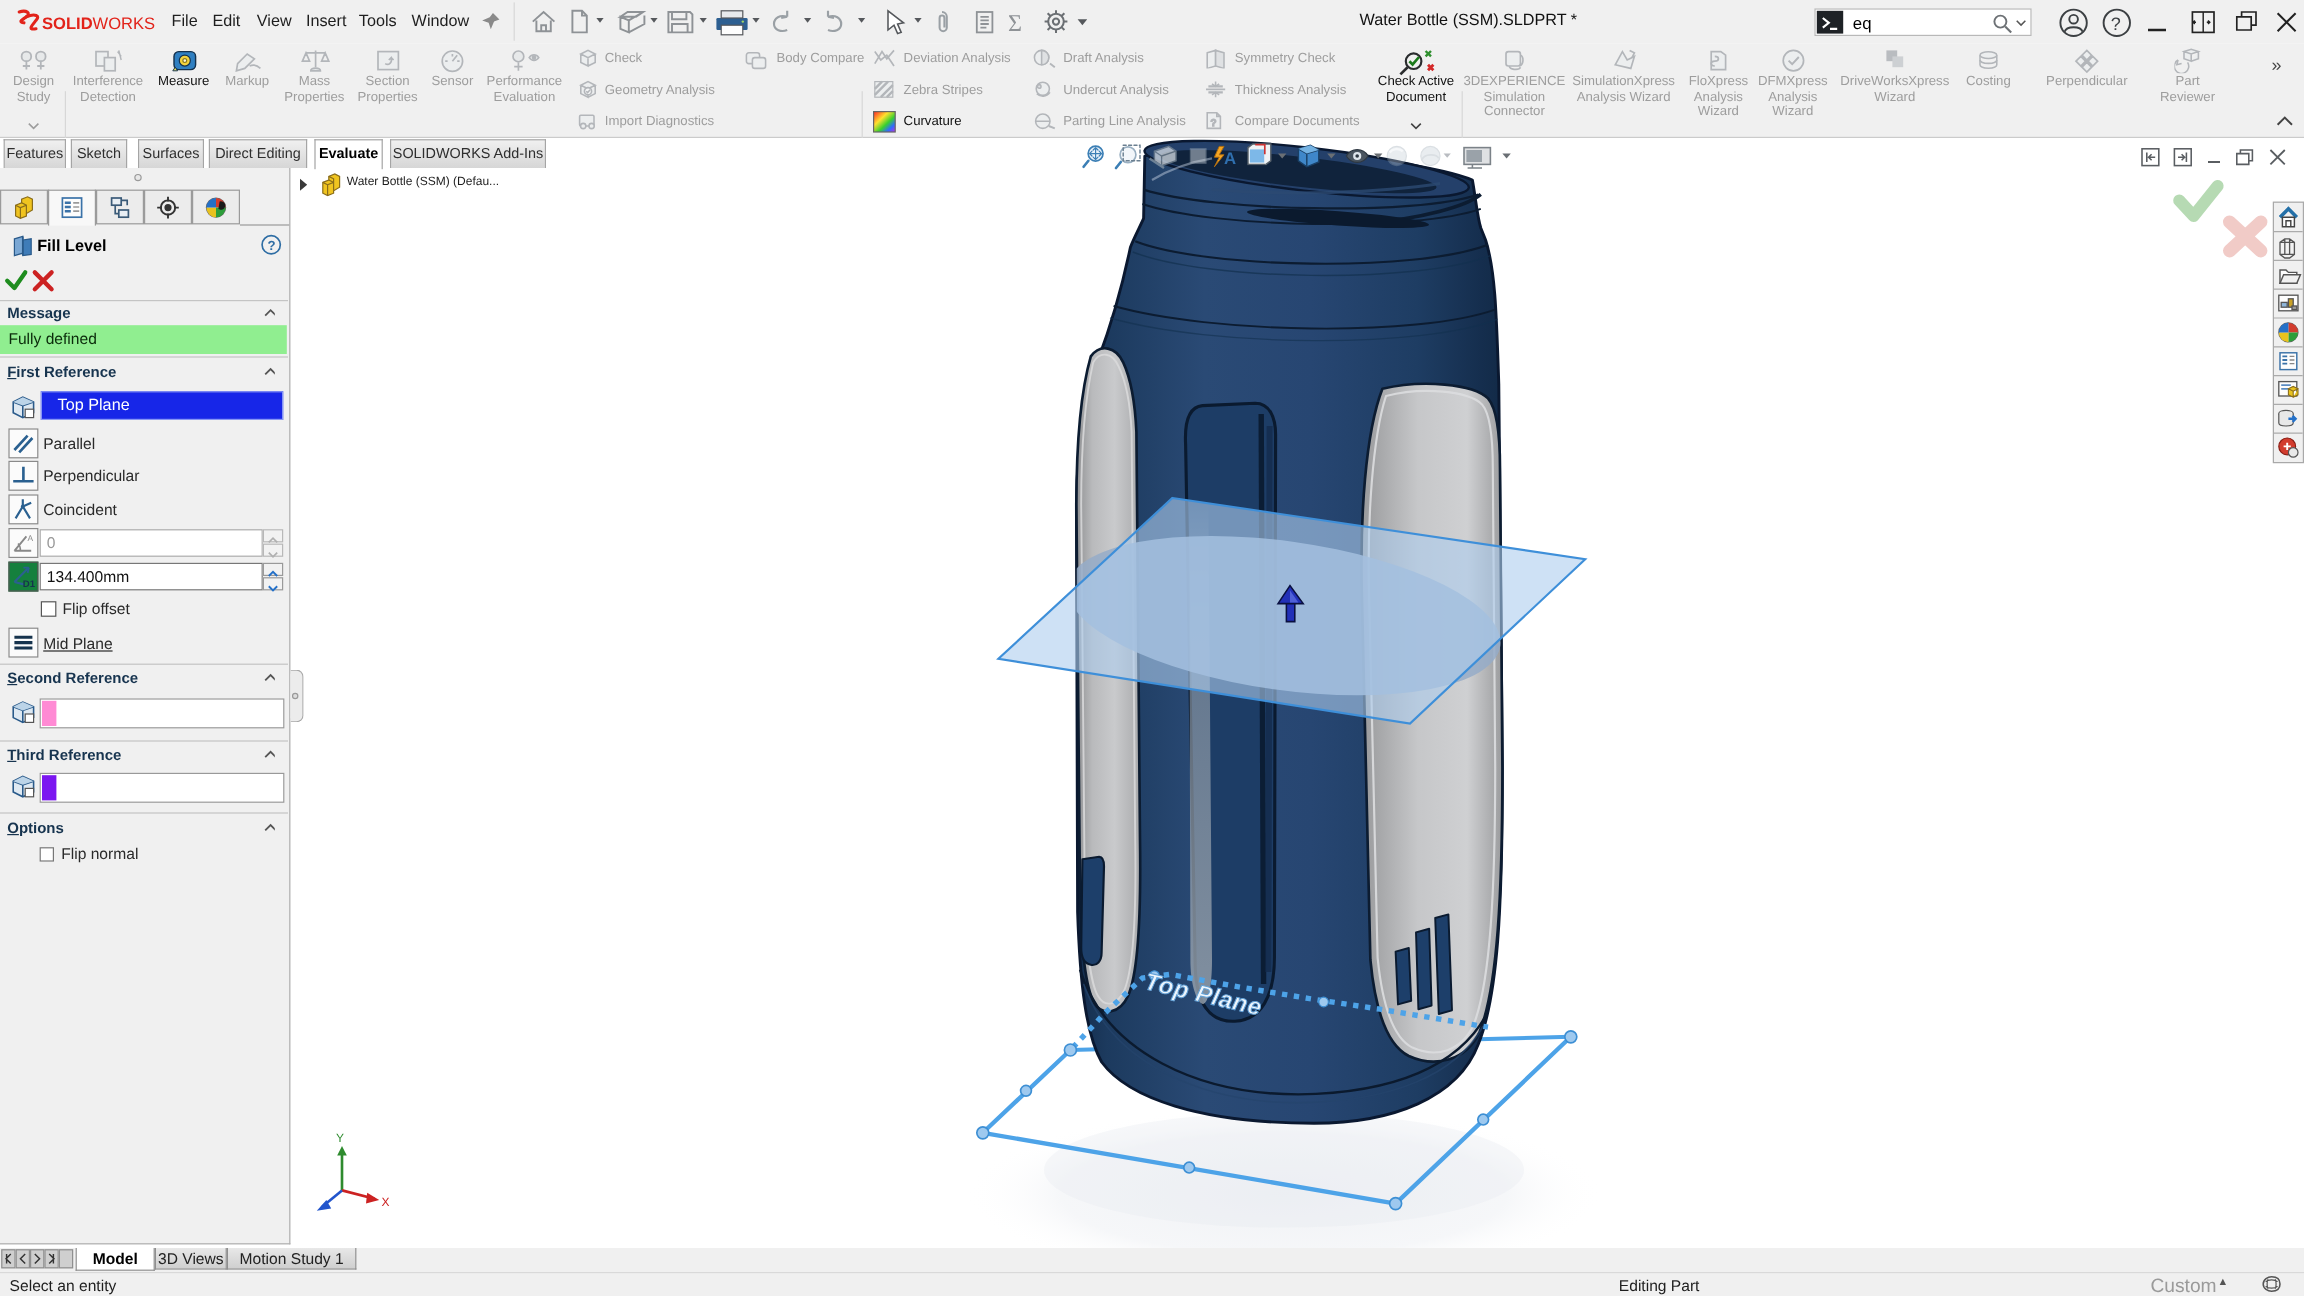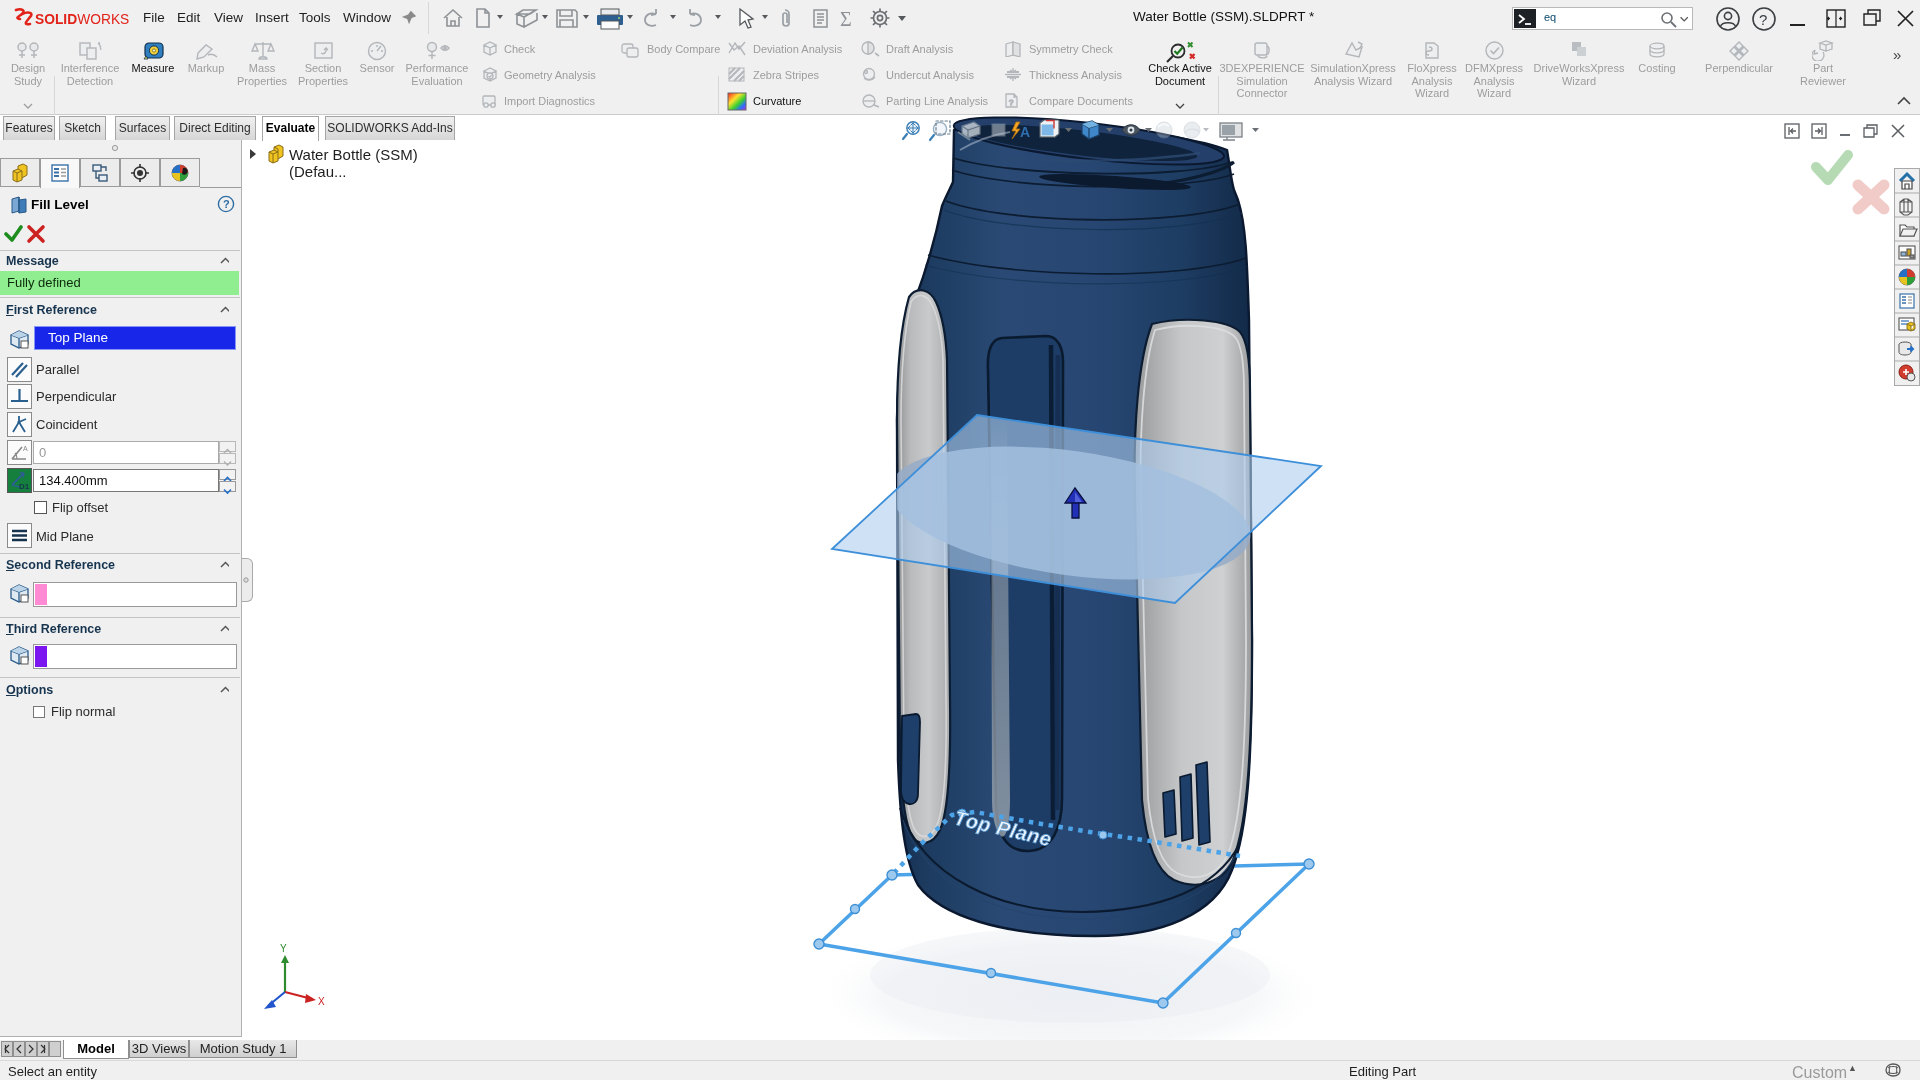--- a/index.html
+++ b/index.html
@@ -106,21 +106,21 @@
   </g>
   
   <span class="abs" style="left:1133px; top:9px; font-size:13.5px; color:#111;">Water Bottle (SSM).SLDPRT *</span>
   
   <div class="abs" style="left:1512px; top:7px; width:181px; height:23px; background:#fff; border:1px solid #b8b8b8;">
     <div class="abs" style="left:1px;top:1px;width:22px;height:19px;background:#1e2226;"></div>
     <svg class="abs" style="left:3px;top:3px;" width="18" height="16" viewBox="0 0 18 16">
         <path d="M3 4 L8 8 L3 12" stroke="#fff" stroke-width="1.8" fill="none"></path>
         <path d="M9 13 h6" stroke="#fff" stroke-width="1.8"></path>
       </svg>
-    <span class="abs" style="left:31px; top:3px; font-size:11px; color:#0c4a6e;">eq</span>
+    <span class="abs" style="left:31px; top:3px; font-size:14px; color:#000000;">eq</span>
     <svg class="abs" style="left:146px;top:3px;" width="32" height="17" viewBox="0 0 32 17">
       <circle cx="8" cy="7" r="5" fill="none" stroke="#6d7175" stroke-width="1.6"></circle>
       <path d="M12 11 L17 16" stroke="#6d7175" stroke-width="1.8"></path>
       <path d="M24 7 l4 4 l4 -4" stroke="#555" stroke-width="1.4" fill="none" transform="scale(0.9)"></path>
     </svg>
   </div>
   
   <svg class="abs" style="left:1714px;top:6px;" width="206 " height="26" viewBox="0 0 206 26">
     <g stroke="#3c4043" stroke-width="1.6" fill="none">
       <circle cx="14" cy="13" r="11"></circle>
@@ -516,21 +516,21 @@
 </div>
 
 <div class="abs" style="left:248px;top:146px;width:220px;height:20px;">
   <svg class="abs" style="left:0;top:2px;" width="10" height="12">
       <path d="M2 1 L8 6 L2 11 Z" fill="#3a3a3a"></path>
     </svg>
   <svg class="abs" style="left:18px;top:-2px;" width="20" height="20" viewBox="0 0 20 20">
     <path d="M3 8 L8 6 L8 3 L13 1 L17 3 L17 12 L12 15 L12 17 L7 19 L3 17 Z" fill="#f0c420" stroke="#8a6d1a" stroke-width="1"></path>
     <path d="M8 6 L12 8 L12 15 M8 3 L12 5 L12 8 M3 8 L7 10 L7 19 M7 10 L12 8" fill="none" stroke="#8a6d1a" stroke-width="1"></path>
   </svg>
-  <span class="abs" style="left:41px;top:0px;font-size:15px;color:#1e1e1e;">Water Bottle (SSM) (Defau...</span>
+  <span class="abs" style="left:41px;top:0px;font-size:10px;color:#1e1e1e;">Water Bottle (SSM) (Defau...</span>
 </div>
 
 <svg class="abs" style="left:900px;top:118px;" width="365" height="26" viewBox="0 0 365 26">
   <g fill="none" stroke-linecap="round">
     <circle cx="13" cy="10" r="6.2" fill="#eaf2fa" stroke="#3c7fb5" stroke-width="1.4"></circle>
     <path d="M13 5 v10 M8 10 h10 M13 5 l-2 2 m2 -2 l2 2 M13 15 l-2 -2 m2 2 l2 -2 M8 10 l2 -2 m-2 2 l2 2 M18 10 l-2 -2 m0 4 l2 -2" stroke="#3c7fb5" stroke-width="1"></path>
     <path d="M7 16 L3 21" stroke="#3c7fb5" stroke-width="2.2"></path>
     <circle cx="40" cy="11" r="6.6" fill="#f2f6fa" stroke="#9ab0c2" stroke-width="1.4"></circle>
     <path d="M34 17 L30 22" stroke="#3c7fb5" stroke-width="2.2"></path>
     <rect x="36" y="3" width="14" height="13" fill="none" stroke="#6a7f90" stroke-width="1.2" stroke-dasharray="2.5 2"></rect>
@@ -782,21 +782,21 @@
         </svg></div>
     <div class="abs" style="left:0;top:12px;width:17px;height:11px;background:#f2f2f2;border:1px solid #9a9a9a;"><svg width="15" height="9">
           <path d="M4 2.5 l3.5 3.5 L11 2.5" fill="none" stroke="#2470c8" stroke-width="1.6"></path>
         </svg></div>
   </div>
   <div class="abs" style="left:34px;top:361px;width:13px;height:13px;background:#fff;border:1px solid #555;"></div>
   <span class="abs plabel" style="left:52px;top:360px;">Flip offset</span>
   <div class="ibox" style="left:7px;top:383px;"><svg width="23" height="23" viewBox="0 0 23 23">
         <path d="M4 7 h15 M4 11.5 h15 M4 16 h15" stroke="#16334d" stroke-width="2.6"></path>
       </svg></div>
-  <span class="abs plabel" style="left:36px;top:389px;">Mid Plane</span>
+  <span class="abs plabel" style="left:36px;top:389px;text-decoration:underline;">Mid Plane</span>
   <div class="hdiv" style="top:413px;"></div>
 
   <span class="abs shead" style="left:6px;top:418px;"><u>S</u>econd Reference</span>
   <svg class="abs chev" style="left:220px;top:421px;" width="11" height="8">
       <path d="M1 6 L5.5 1.5 L10 6" fill="none" stroke="#555" stroke-width="1.5"></path>
     </svg>
   <svg class="abs" style="left:7px;top:441px;" width="25" height="25" viewBox="0 0 25 25">
     <path d="M4 8 L12 4 L21 8 L21 17 L12 21 L4 17 Z" fill="#dfe9f2" stroke="#2a5a8a" stroke-width="1.3"></path>
     <path d="M4 8 L12 11 L21 8 M12 11 L12 21" fill="none" stroke="#2a5a8a" stroke-width="1.3"></path>
     <path d="M4 8 L12 4 L21 8 L12 11 Z" fill="#bcd4e8"></path>

